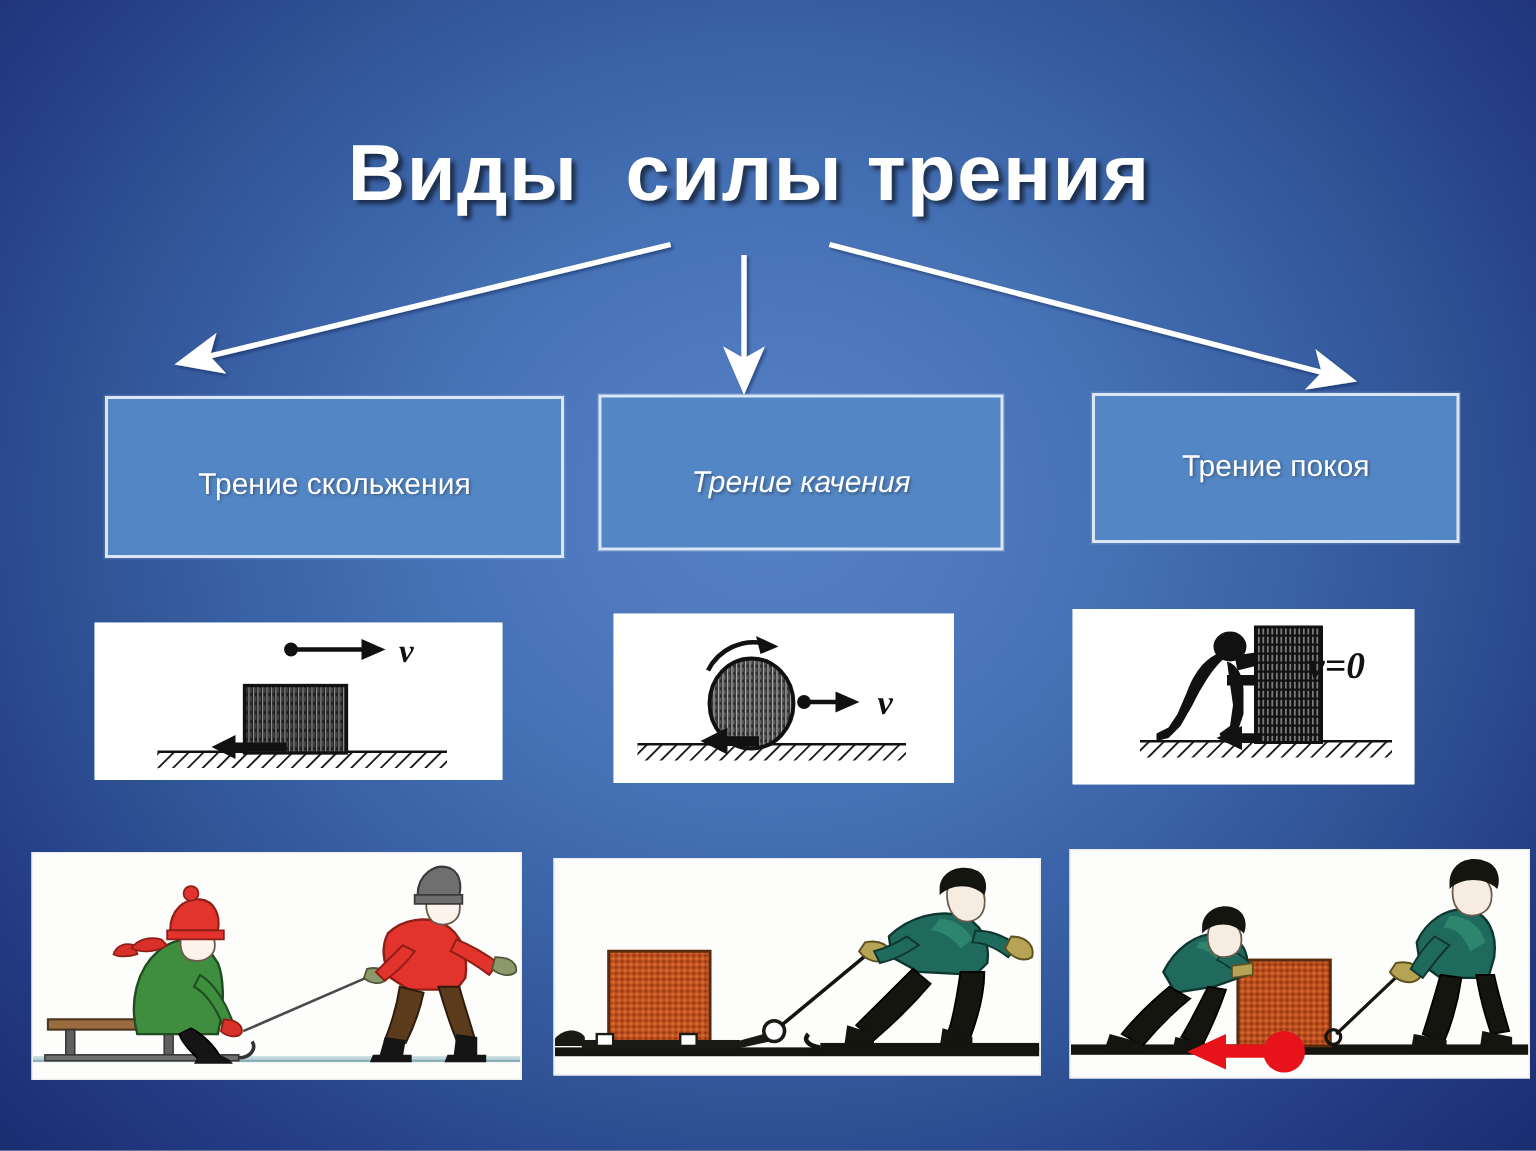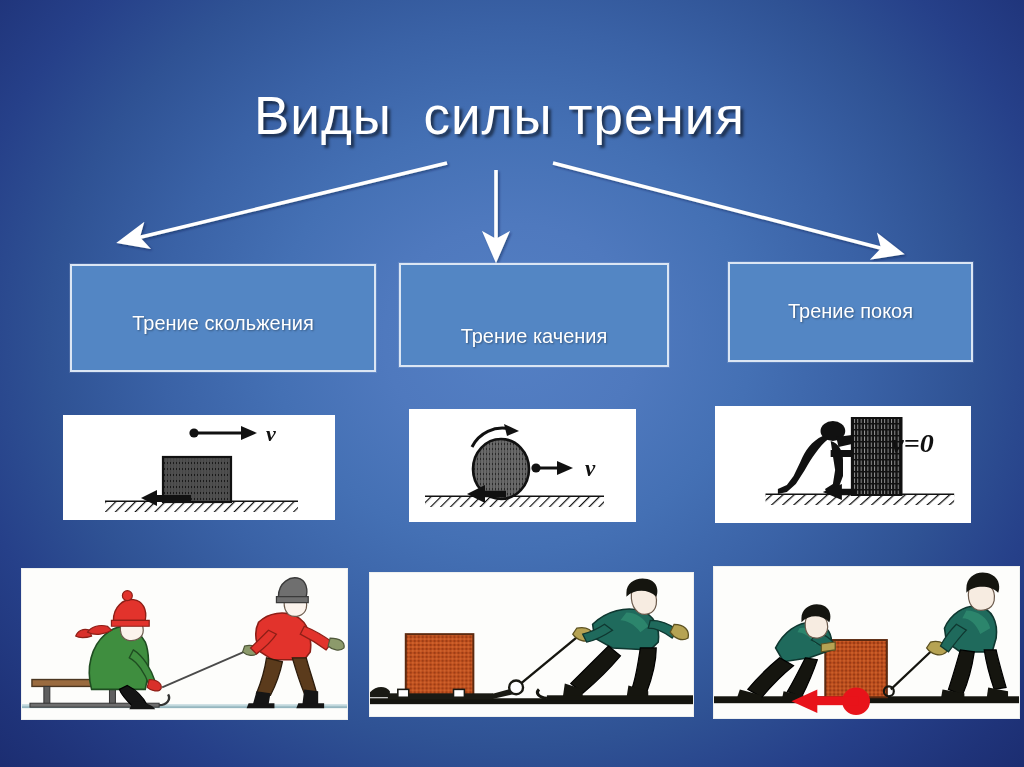--- a/index.html
+++ b/index.html
@@ -40,21 +40,21 @@
   }
 
   .slide-title {
     position: absolute;
     left: 0;
     top: 85px;
     width: 999px;
     text-align: center;
     color: #ffffff;
     font-size: 53px;
-    font-weight: normal;
+    font-weight: bold;
     letter-spacing: 1px;
     text-shadow: 3px 3px 3px rgba(0,0,0,0.55);
     white-space: pre;
   }
 
   
   .arrow-layer {
     position: absolute;
     left: 0; top: 0;
     width: 1024px;
@@ -78,32 +78,32 @@
     color: #ffffff;
     font-size: 20px;
     font-weight: normal;
     text-shadow: 1px 1px 2px rgba(0,0,0,0.35);
     white-space: nowrap;
   }
   #cat-box-0 { left: 70px;  top: 264px; width: 306px; height: 108px; }
   #cat-box-1 { left: 399px; top: 263px; width: 270px; height: 104px; }
   #cat-box-2 { left: 728px; top: 262px; width: 245px; height: 100px; text-decoration: underline; }
   #cat-box-0 .cat-label { top: 46px; }
-  #cat-box-1 .cat-label { top: 60px; }
+  #cat-box-1 .cat-label { top: 46px; font-style: italic; }
   #cat-box-2 .cat-label { top: 36px; }
 
   
   .diagram-panel {
     position: absolute;
     background: #ffffff;
     overflow: hidden;
   }
   #diagram-0 { left: 63px;  top: 415px; width: 272px; height: 105px; }
   #diagram-1 { left: 409px; top: 409px; width: 227px; height: 113px; }
-  #diagram-2 { left: 715px; top: 406px; width: 256px; height: 117px; }
+  #diagram-2 { left: 715px; top: 406px; width: 228px; height: 117px; }
 
   
   .photo-panel {
     position: absolute;
     background: #fdfdfb;
     overflow: hidden;
     border: 1px solid #eef0ef;
     box-sizing: border-box;
   }
   #photo-0 { left: 21px;  top: 568px; width: 327px; height: 152px; }

